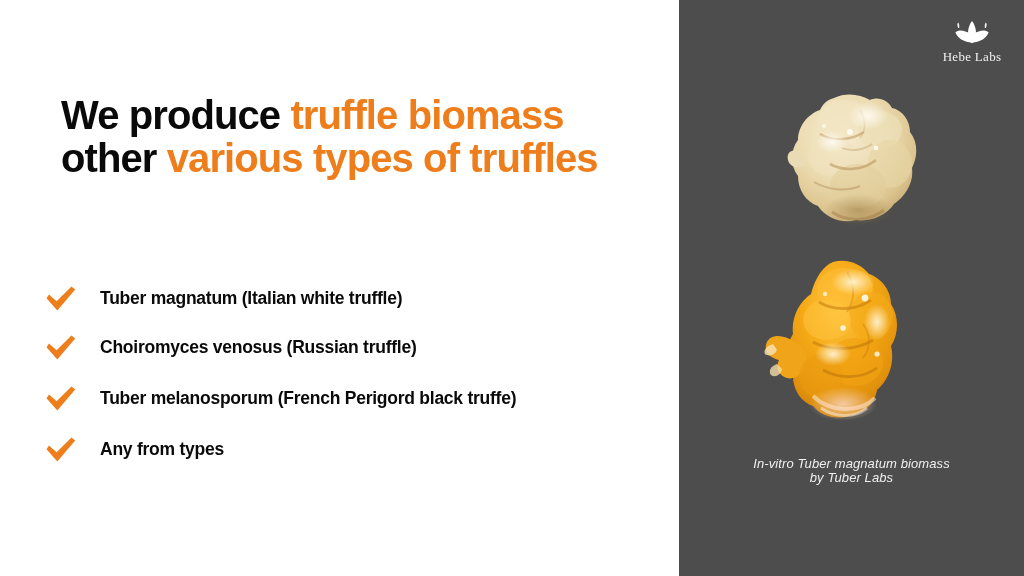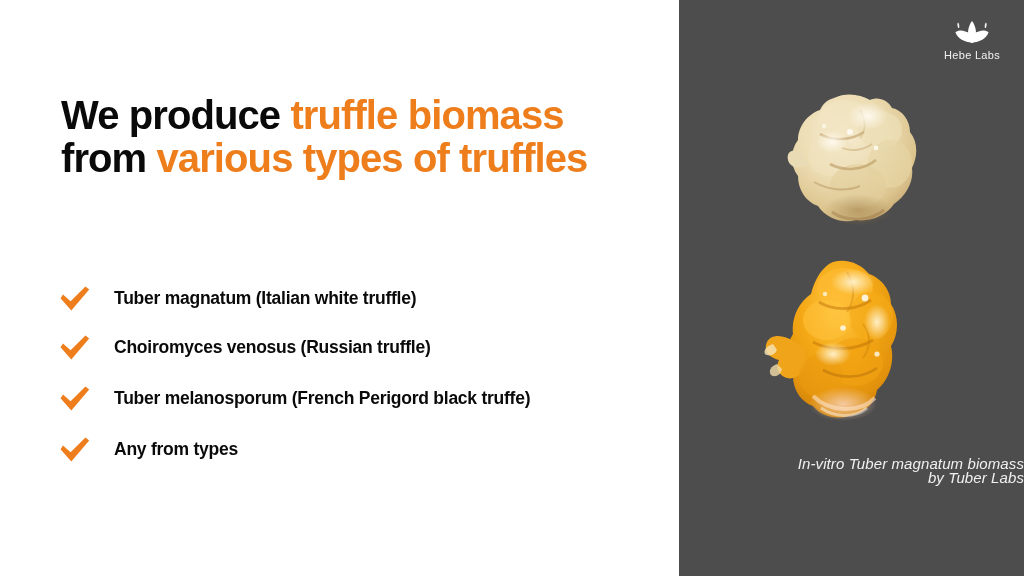--- a/index.html
+++ b/index.html
@@ -38,21 +38,21 @@
     font-weight: bold;
     line-height: 43px;
     letter-spacing: -0.9px;
     color: #0a0a0a;
     font-family: "Liberation Sans", sans-serif;
   }
   .headline .hl-accent { color: #ee7d1c; }
 
   .bullet-list {
     position: absolute;
-    left: 58px;
+    left: 44px;
     top: 283px;
     width: 610px;
   }
   .bullet-row {
     position: relative;
     height: 31px;
     margin-bottom: 18px;
     display: flex;
     align-items: center;
   }
@@ -94,61 +94,61 @@
     width: 64px;
     text-align: center;
   }
   .logo-mark {
     width: 40px;
     height: 28px;
     margin: 0 auto 3px auto;
   }
   .logo-mark svg { display: block; }
   .logo-text {
-    font-family: Liberation Sans, sans-serif;
-    font-size: 11px;
+    font-family: Liberation Serif, serif;
+    font-size: 13px;
     color: #f2f2f2;
     letter-spacing: 0.3px;
     white-space: nowrap;
   }
 
   
   .specimen {
     position: absolute;
     filter: blur(0.35px);
   }
   .specimen svg { display: block; }
 
   .specimen-top  { left: 93px;  top: 90px;  width: 160px; height: 152px; }
   .specimen-bot  { left: 80px;  top: 258px; width: 158px; height: 175px; }
 
   .caption {
     position: absolute;
     left: 0;
     right: 0;
     top: 457px;
-    text-align: right;
-    font-size: 15px;
+    text-align: center;
+    font-size: 13px;
     font-style: italic;
     line-height: 14px;
     color: #f0f0f0;
     letter-spacing: 0.1px;
     font-family: "Liberation Sans", sans-serif;
   }
 </style>
 </head>
 <body>
 
 <div class="slide">
 
   <div class="left-pane">
 
     <div class="headline">
       <span>We produce </span><span class="hl-accent">truffle biomass</span><br>
-      <span>from </span><span class="hl-accent">various types of truffles</span><br>
+      <span>other </span><span class="hl-accent">various types of truffles</span><br>
       <br>
     </div>
 
     <div class="bullet-list">
 
       <div class="bullet-row">
         <span class="check-icon">
           <svg width="34" height="28" viewBox="0 0 34 28">
             <path d="M2.5 13.2 L5.0 9.6 L12.6 16.2 L27.5 1.5 L31.2 4.6 L13.3 25.4 Z" fill="#ee7d1c"></path>
           </svg>

